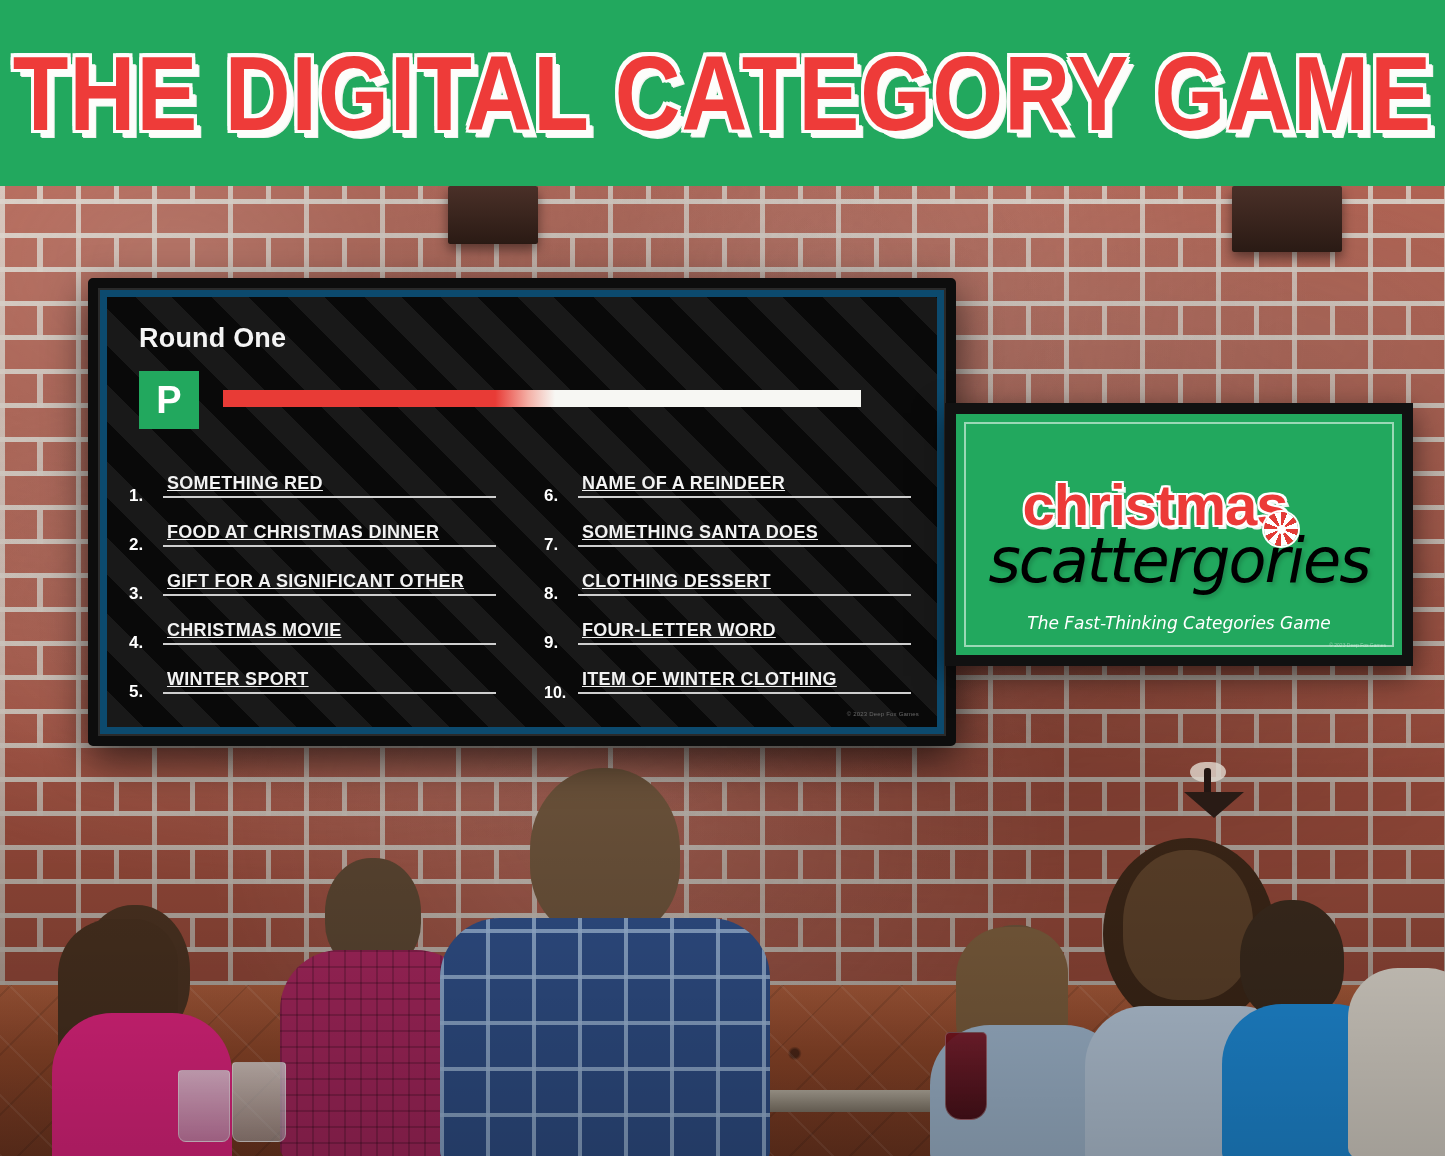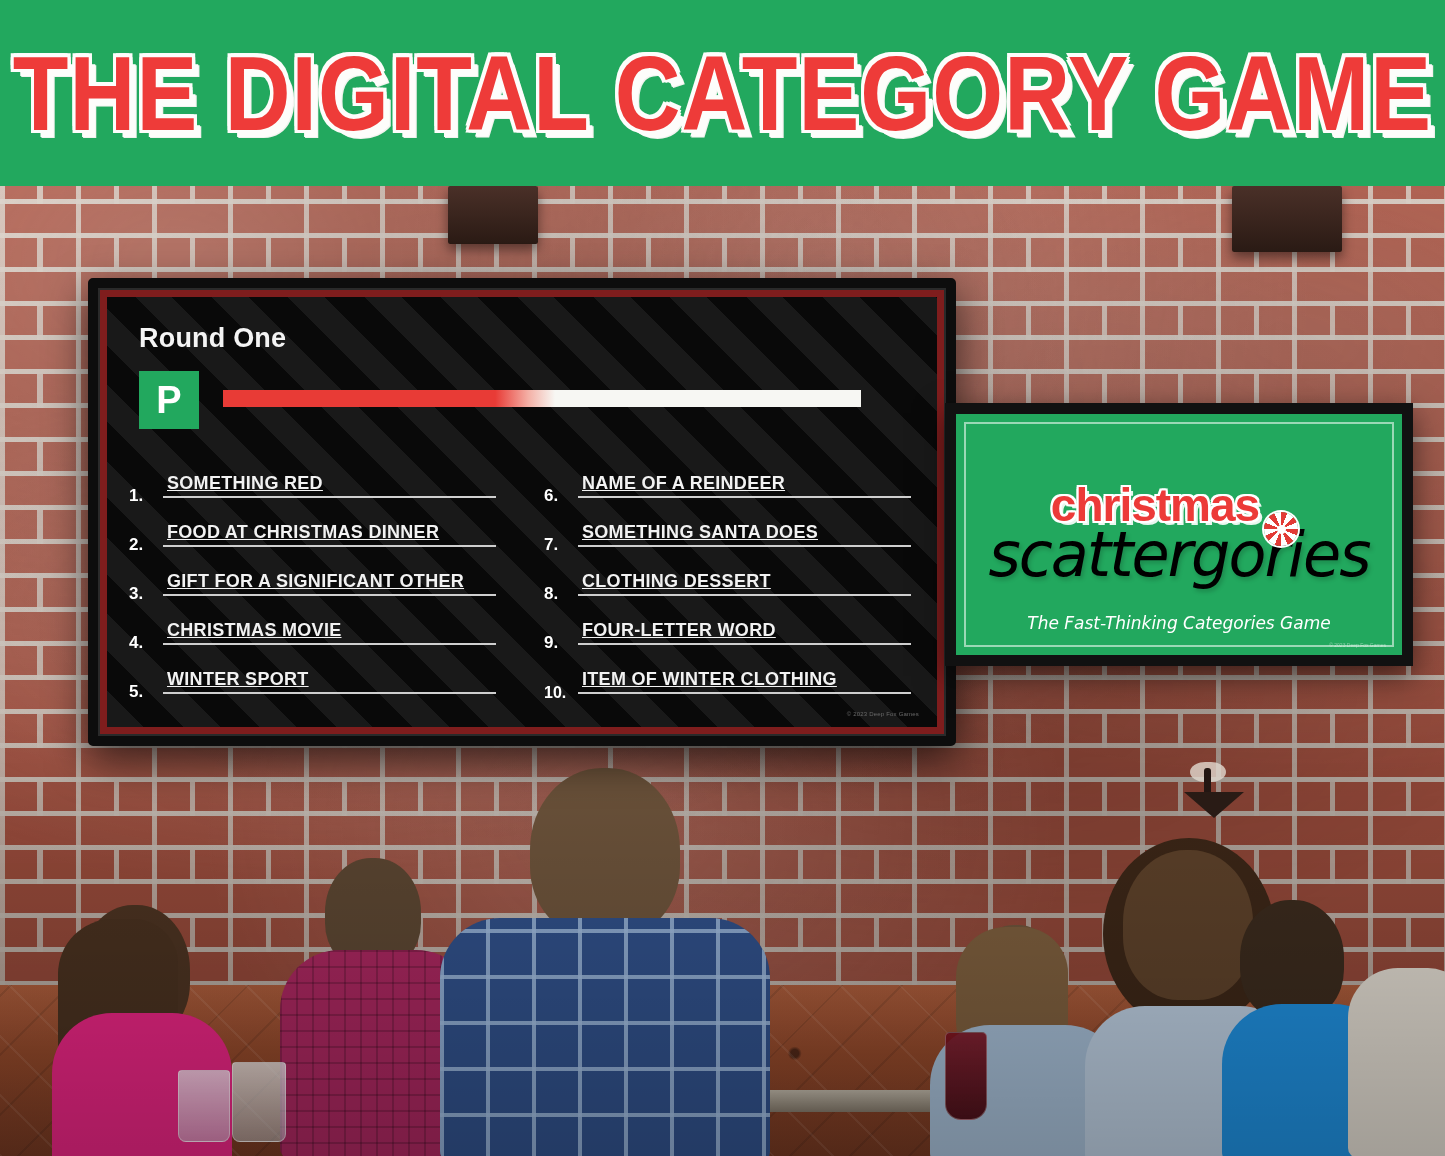--- a/index.html
+++ b/index.html
@@ -144,21 +144,21 @@
   .glass { position:absolute; background:linear-gradient(180deg, rgba(235,238,240,.75), rgba(190,198,203,.55)); border:1px solid rgba(255,255,255,.45); border-radius:4px 4px 8px 8px; }
   .g1 { left:178px; top:1070px; width:52px; height:72px; }
   .g2 { left:232px; top:1062px; width:54px; height:80px; }
   .wine { position:absolute; left:945px; top:1032px; width:42px; height:88px; background:linear-gradient(180deg, rgba(120,16,30,.9), rgba(70,8,16,.95)); border-radius:5px 5px 16px 16px; border:1px solid rgba(255,255,255,.3); }
 
   .scene-shade { position:absolute; inset:0; background:linear-gradient(180deg, rgba(0,0,0,0) 55%, rgba(0,0,0,0.25) 100%); pointer-events:none; }
 
   
   .tv {
     position:absolute; left:88px; top:278px; width:868px; height:468px;
-    background:#7f1d1d;
+    background:#0c4a6e;
     border:10px solid #0d0d0d;
     border-radius:5px;
     box-shadow:0 14px 40px rgba(0,0,0,0.65), 0 0 0 2px #2a2a2a inset;
   }
   .tv-screen {
     position:absolute; inset:9px;
     background-color:#0b0b0b;
     background-image:repeating-linear-gradient(45deg,
       #191919 0px, #191919 26px,
       #090909 26px, #090909 54px);
@@ -217,21 +217,21 @@
     background:#22a85e;
     display:flex; flex-direction:column; align-items:center; justify-content:center;
     overflow:hidden;
   }
   .logo-inner::before {
     content:""; position:absolute; left:8px; top:8px; right:8px; bottom:8px;
     border:2px solid rgba(255,255,255,0.55);
   }
   .logo-word1 {
     position:relative; z-index:2;
-    color:#ec3a38; font-size:46px; font-weight:bold; line-height:1;
+    color:#ec3a38; font-size:58px; font-weight:bold; line-height:1;
     letter-spacing:-1px; margin-left:-48px; margin-bottom:-6px;
     text-shadow:
       -2px 0 0 #fff, 2px 0 0 #fff, 0 -2px 0 #fff, 0 2px 0 #fff,
       -2px -2px 0 #fff, 2px -2px 0 #fff, -2px 2px 0 #fff, 2px 2px 0 #fff,
       4px 4px 0 rgba(255,255,255,.9);
   }
   .logo-word2wrap { position:relative; z-index:2; display:flex; align-items:flex-start; }
   .logo-word2 {
     color:#000000; font-size:62px; line-height:1.05;
     font-family:"DejaVu Sans", sans-serif;

